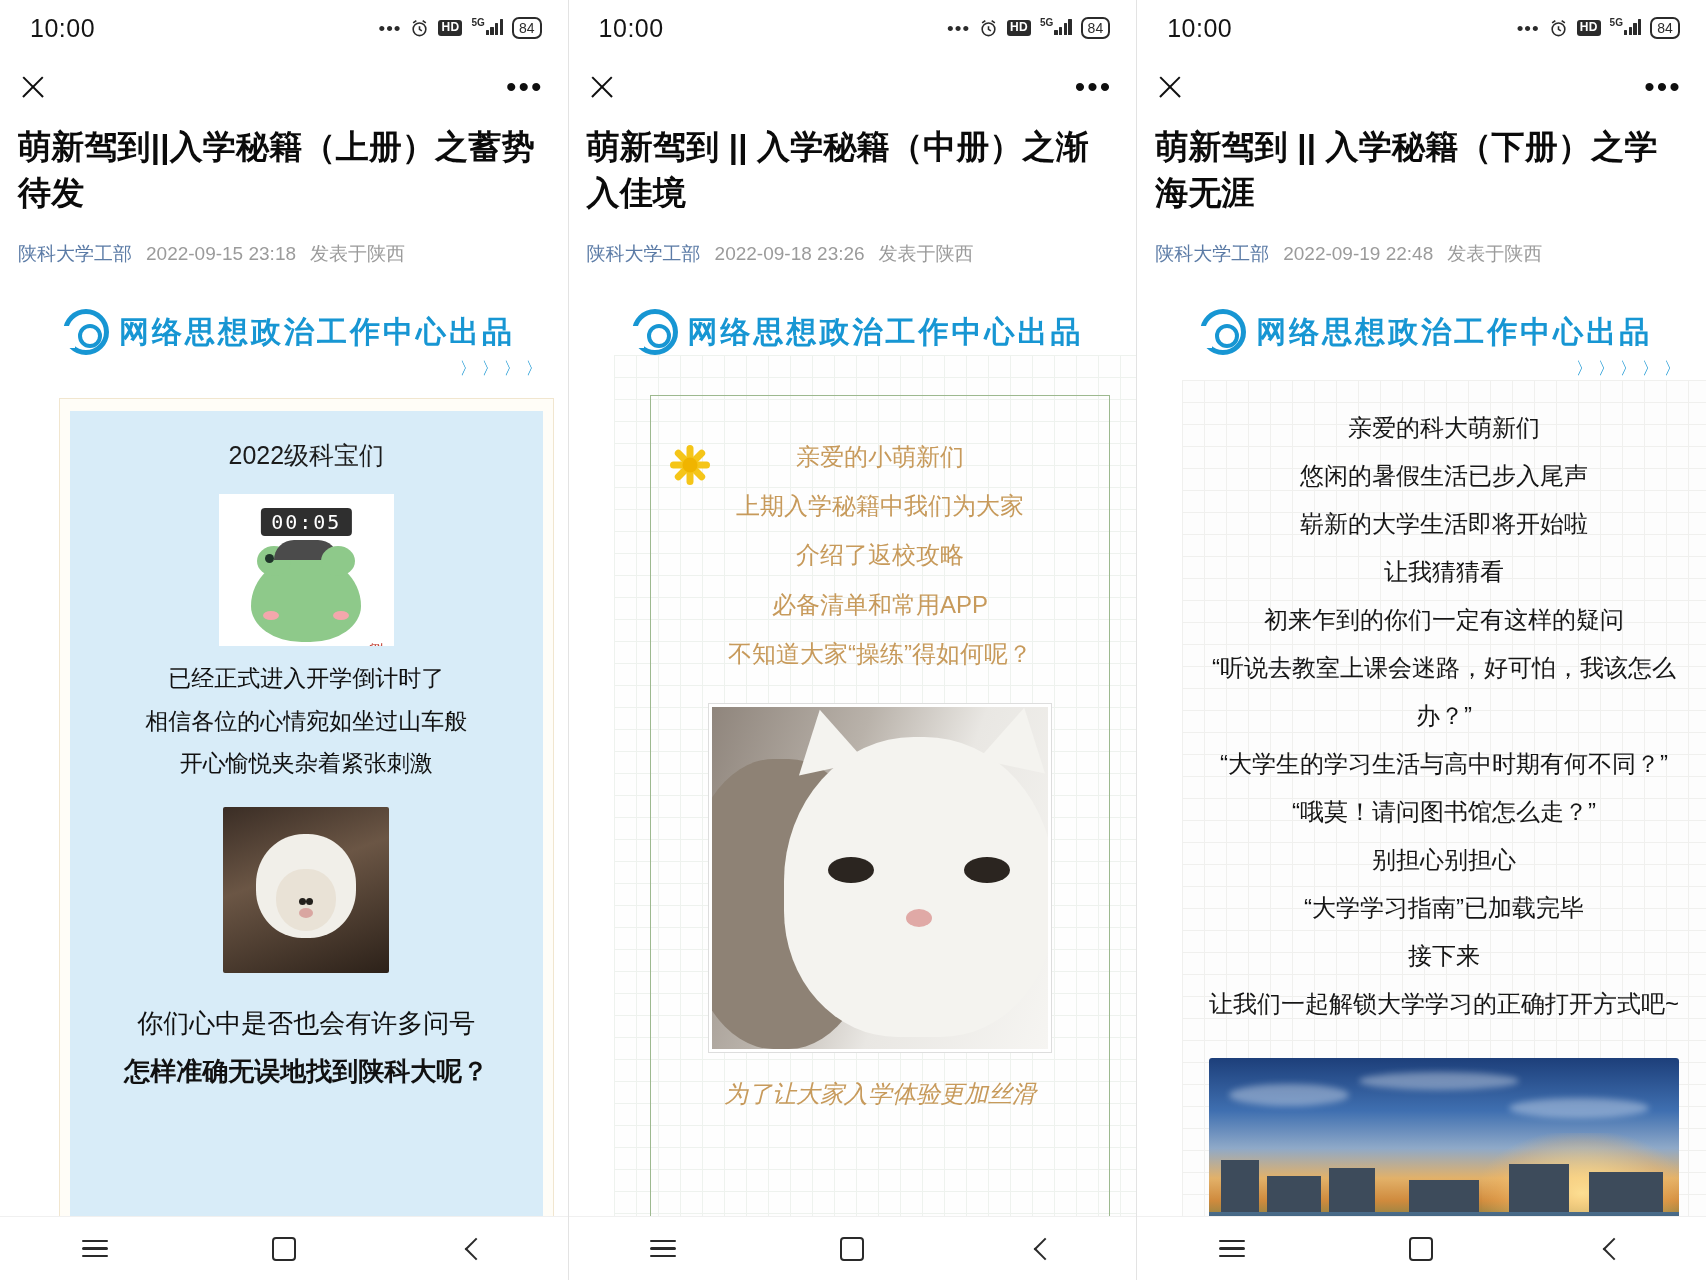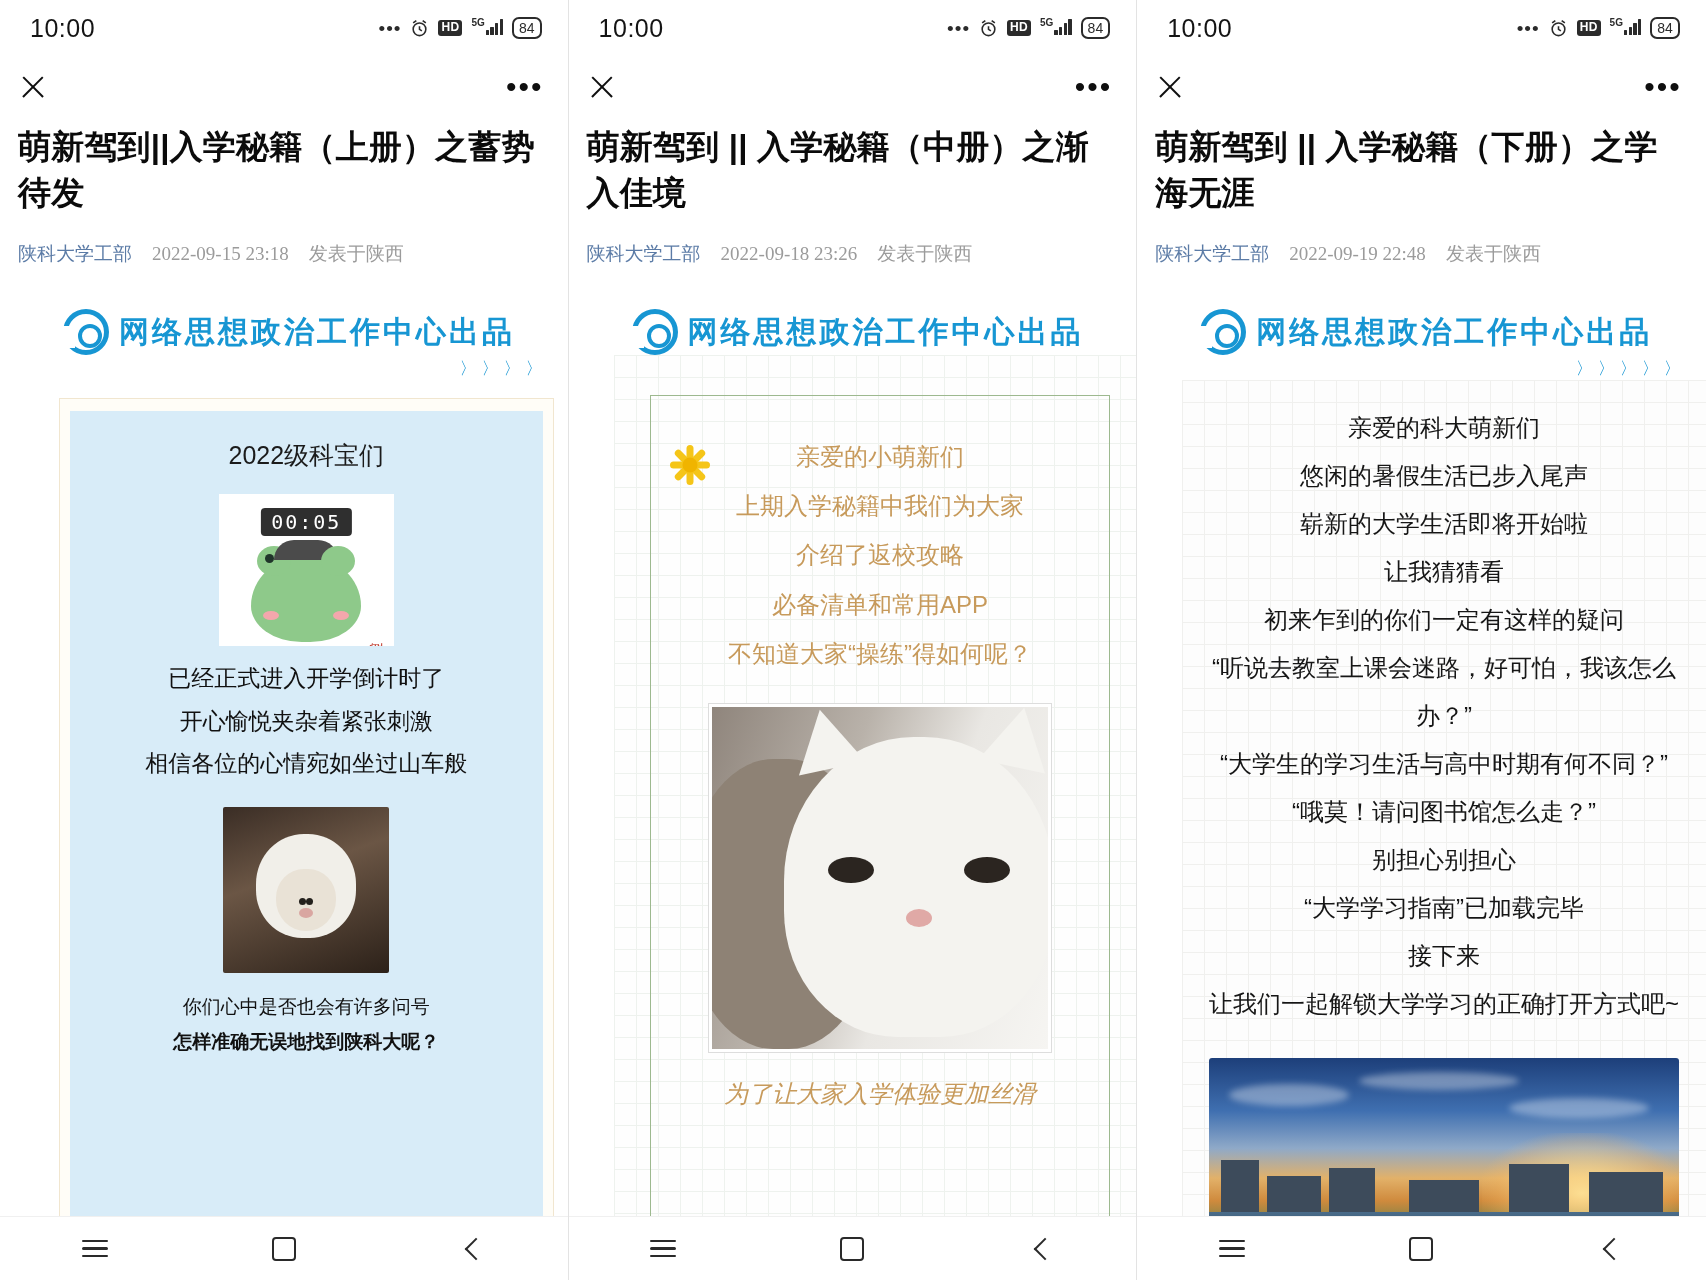--- a/index.html
+++ b/index.html
@@ -125,24 +125,23 @@
     font-size: 33px;
     line-height: 1.38;
     color: #0b0b0b;
     font-weight: 600;
     padding: 6px 22px 0 18px;
     letter-spacing: 0.2px;
   }
   .art-meta {
     display: flex;
     align-items: center;
-    gap: 20px;
+    gap: 14px;
     padding: 26px 18px 0 18px;
     font-size: 19px;
-    font-family: Liberation Serif, serif;
   }
   .art-meta .account { color: #5b7ba6; }
   .art-meta .date { color: #9b9b9b; }
   .art-meta .loc { color: #9b9b9b; }
 
   .art-body {
     margin-top: 30px;
     flex: 1 1 auto;
     position: relative;
     overflow: hidden;
@@ -326,23 +325,23 @@
   .sheep-eye.l { left: 30px; }
   .sheep-eye.r { right: 30px; }
   .sheep-nose {
     position: absolute;
     left: 50%; top: 64%;
     transform: translateX(-50%);
     width: 14px; height: 10px;
     background: #d9a6a1; border-radius: 50%;
   }
   .p1-q {
-    margin-top: 16px;
+    margin-top: 26px;
     text-align: center;
-    font-size: 19px;
+    font-size: 26px;
     line-height: 1.85;
     color: #111111;
   }
 
   
   .grid-bg {
     background-color: #fefefe;
     background-image:
       linear-gradient(to right, #eef2ee 1px, transparent 1px),
       linear-gradient(to bottom, #eef2ee 1px, transparent 1px);
@@ -601,22 +600,22 @@
                     <i></i>
                   </div>
                 <div class="frog-cheek l"></div>
                 <div class="frog-cheek r"></div>
               </div>
               <div class="sticker-vtext">倒计时</div>
             </div>
 
             <div class="p1-lines">
               <div>已经正式进入开学倒计时了</div>
+              <div>相信各位的心情宛如坐过山车般</div>
               <div>开心愉悦夹杂着紧张刺激</div>
-              <div>相信各位的心情宛如坐过山车般</div>
             </div>
 
             <div class="p1-photo">
               <div class="sheep-head"></div>
               <div class="sheep-face">
                 <div class="sheep-eye l"></div>
                 <div class="sheep-eye r"></div>
                 <div class="sheep-nose"></div>
               </div>
             </div>

